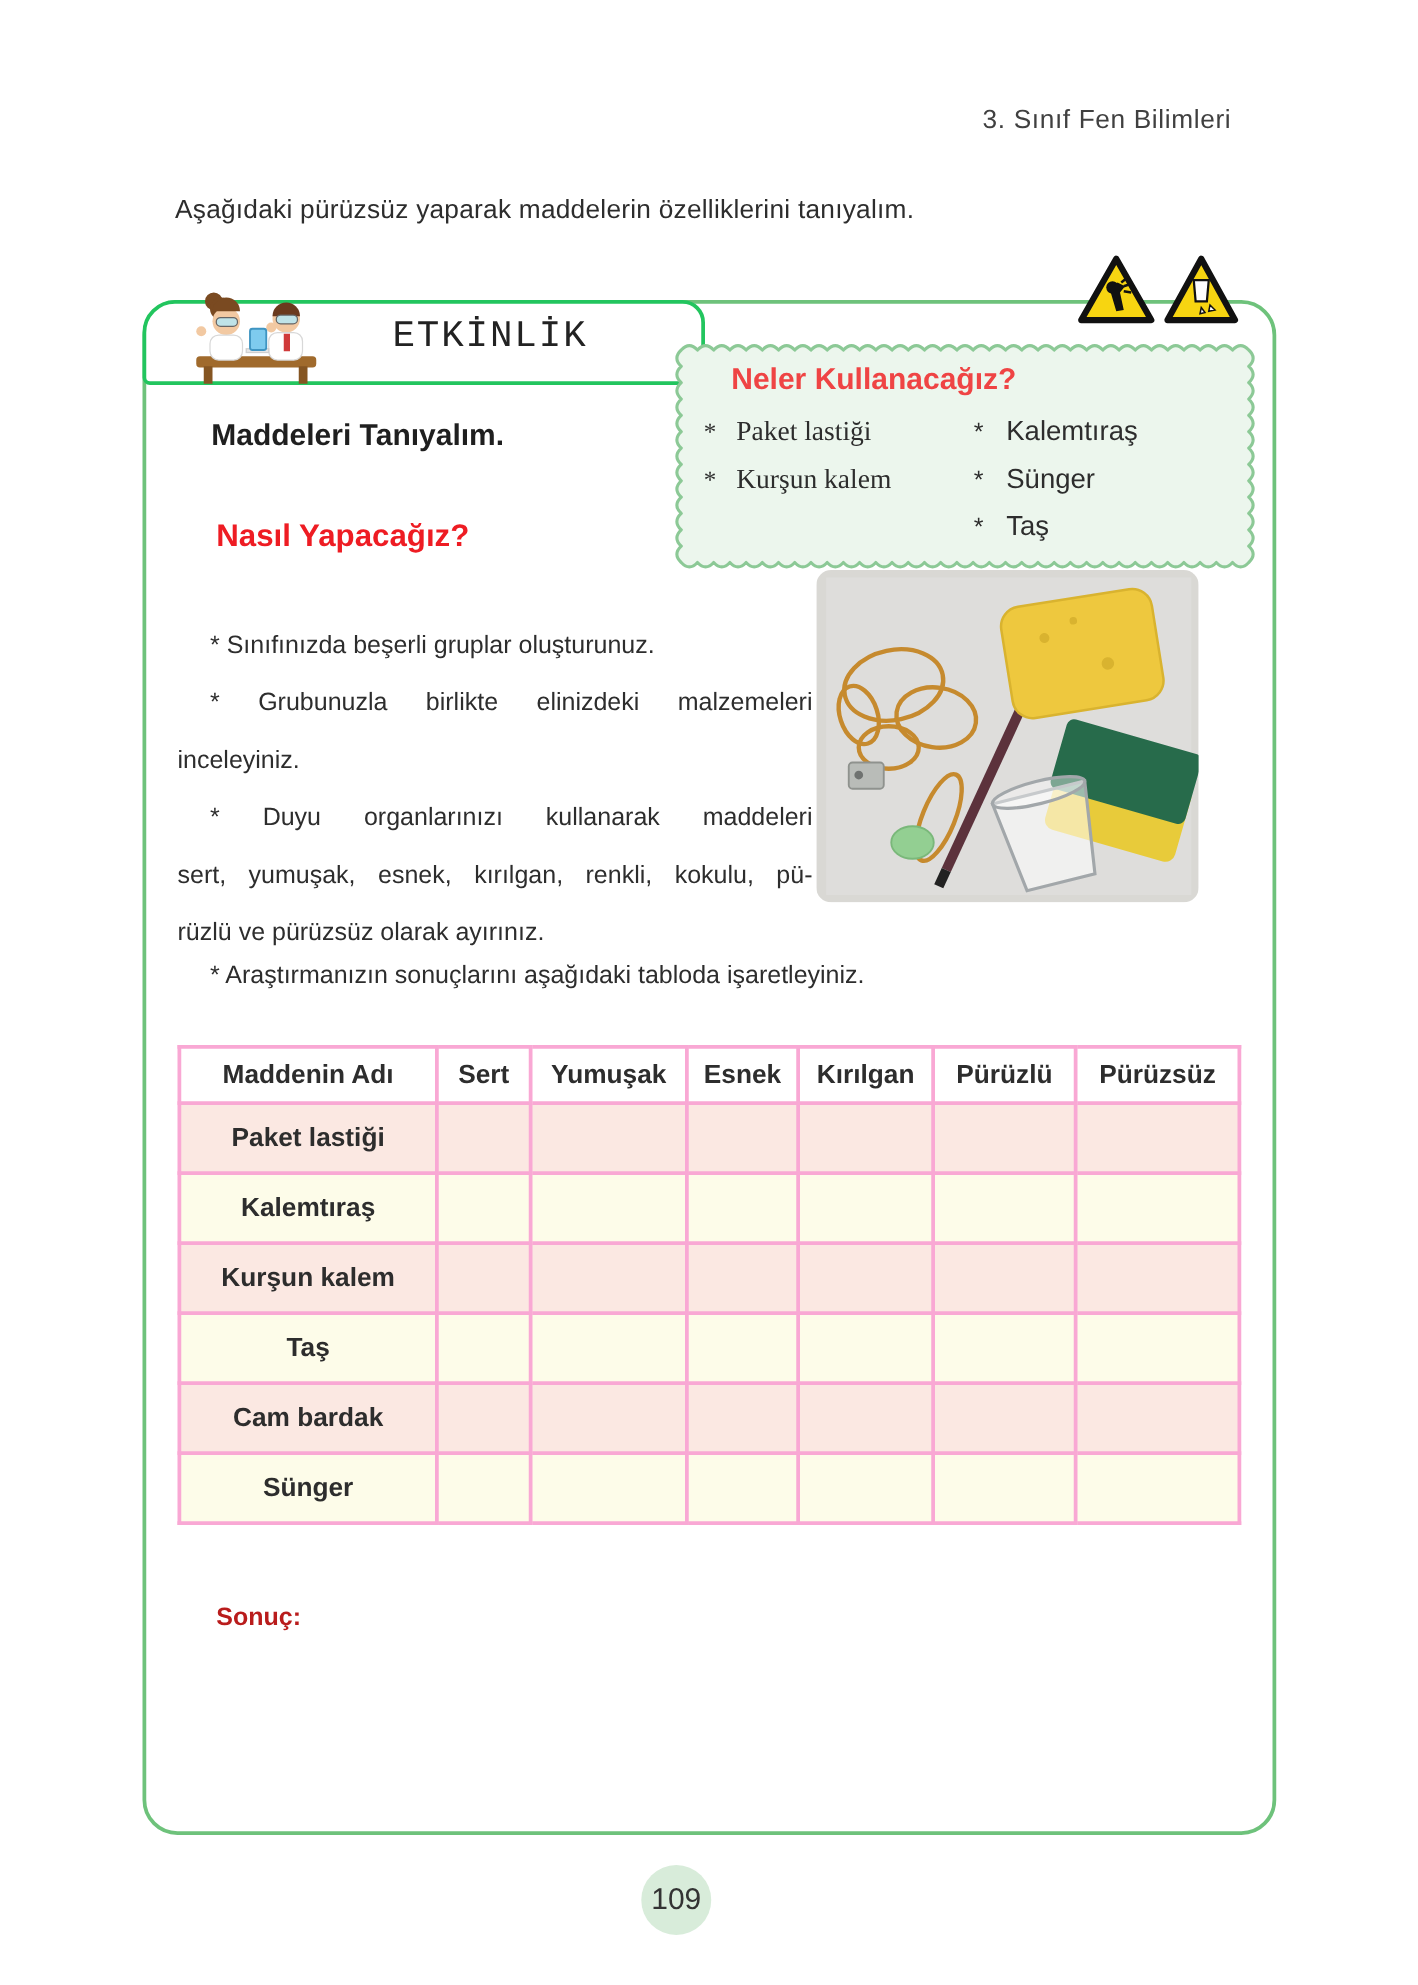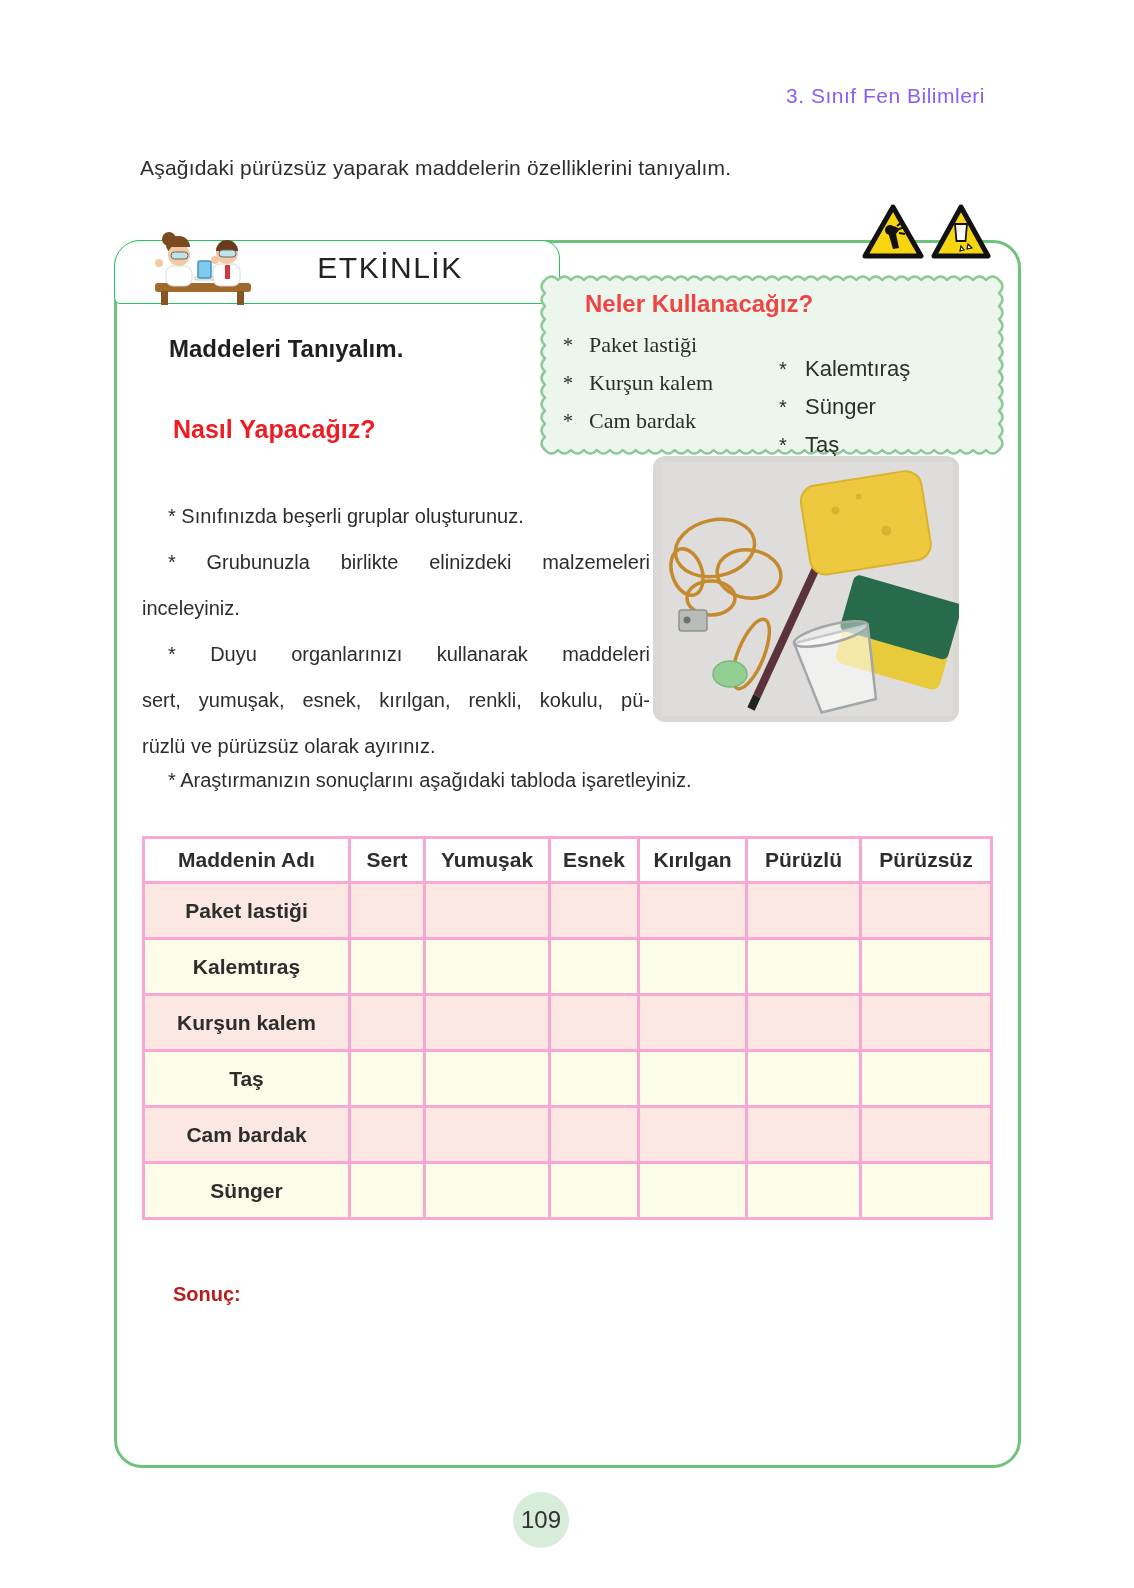--- a/index.html
+++ b/index.html
@@ -4,47 +4,47 @@
 <style>
   html,body{margin:0;padding:0;}
   body{
     width:1134px;height:1588px;position:relative;background:#ffffff;
     font-family:"Liberation Sans","DejaVu Sans",sans-serif;color:#2d2d2d;
     overflow:hidden;
   }
   .abs{position:absolute;}
 
   
-  .header-title{top:84px;right:149px;font-size:21px;color:#8b5cf6;letter-spacing:.5px;}
+  .header-title{top:84px;right:149px;font-size:21px;color:#404040;letter-spacing:.5px;}
   .intro-line{top:156px;left:140px;font-size:21px;letter-spacing:.2px;}
 
   
   .activity-box{
     left:114px;top:240px;width:901px;height:1222px;
     border:3px solid #6ec27b;border-radius:28px;background:#fff;
   }
   .activity-tab{
     left:-3px;top:-3px;width:444px;height:62px;background:#fff;
-    border:1px solid #22c55e;border-radius:26px 18px 18px 6px;
+    border:3px solid #22c55e;border-radius:26px 18px 18px 6px;font-family:Liberation Mono, monospace;
   }
   .tab-label{left:150px;top:10px;width:250px;text-align:center;
     font-size:30px;font-weight:500;letter-spacing:1.5px;color:#222;}
   .kids-illustration{left:26px;top:-14px;width:122px;height:80px;}
 
   .warning-icons{left:744px;top:-41px;display:flex;gap:6px;}
 
   
   .materials-box{left:424px;top:33px;width:462px;height:178px;}
   .materials-box svg.border-svg{position:absolute;left:0;top:0;overflow:visible;}
   .materials-title{left:44px;top:14px;font-size:24px;font-weight:700;color:#ef4444;}
   .materials-col{top:50px;font-size:22px;}
   .materials-col .mat-item{height:38px;line-height:38px;white-space:nowrap;}
   .materials-col .bullet{display:inline-block;width:26px;font-size:20px;}
   .col1{left:22px;width:210px;font-family:Liberation Serif, serif;}
-  .col2{left:238px;width:210px;margin-top:24px;}
+  .col2{left:238px;width:210px;}
 
   .activity-subtitle{left:52px;top:92px;font-size:24px;font-weight:700;color:#1f1f1f;}
   .how-title{left:56px;top:172px;font-size:25px;font-weight:700;color:#ee1c23;}
 
   
   .materials-photo{left:536px;top:213px;width:306px;height:266px;border-radius:12px;overflow:hidden;}
 
   
   .steps{left:25px;top:250px;width:508px;font-size:20px;}
   .steps .ln,.result-qs .ln{height:46px;line-height:46px;white-space:nowrap;}
@@ -123,21 +123,20 @@
   </div>
 
   <div class="abs materials-box">
     <svg class="border-svg" width="462" height="178" viewBox="0 0 462 178">
       <path id="wavy-path" fill="#ecf6ed" stroke="#8cc996" stroke-width="2.5" stroke-linejoin="round" d="M4 4q6.485714285714286 -7 12.971428571428572 0q6.485714285714286 -7 12.971428571428572 0q6.485714285714286 -7 12.971428571428572 0q6.485714285714286 -7 12.971428571428572 0q6.485714285714286 -7 12.971428571428572 0q6.485714285714286 -7 12.971428571428572 0q6.485714285714286 -7 12.971428571428572 0q6.485714285714286 -7 12.971428571428572 0q6.485714285714286 -7 12.971428571428572 0q6.485714285714286 -7 12.971428571428572 0q6.485714285714286 -7 12.971428571428572 0q6.485714285714286 -7 12.971428571428572 0q6.485714285714286 -7 12.971428571428572 0q6.485714285714286 -7 12.971428571428572 0q6.485714285714286 -7 12.971428571428572 0q6.485714285714286 -7 12.971428571428572 0q6.485714285714286 -7 12.971428571428572 0q6.485714285714286 -7 12.971428571428572 0q6.485714285714286 -7 12.971428571428572 0q6.485714285714286 -7 12.971428571428572 0q6.485714285714286 -7 12.971428571428572 0q6.485714285714286 -7 12.971428571428572 0q6.485714285714286 -7 12.971428571428572 0q6.485714285714286 -7 12.971428571428572 0q6.485714285714286 -7 12.971428571428572 0q6.485714285714286 -7 12.971428571428572 0q6.485714285714286 -7 12.971428571428572 0q6.485714285714286 -7 12.971428571428572 0q6.485714285714286 -7 12.971428571428572 0q6.485714285714286 -7 12.971428571428572 0q6.485714285714286 -7 12.971428571428572 0q6.485714285714286 -7 12.971428571428572 0q6.485714285714286 -7 12.971428571428572 0q6.485714285714286 -7 12.971428571428572 0q6.485714285714286 -7 12.971428571428572 0q7 6.538461538461538 0 13.076923076923077q7 6.538461538461538 0 13.076923076923077q7 6.538461538461538 0 13.076923076923077q7 6.538461538461538 0 13.076923076923077q7 6.538461538461538 0 13.076923076923077q7 6.538461538461538 0 13.076923076923077q7 6.538461538461538 0 13.076923076923077q7 6.538461538461538 0 13.076923076923077q7 6.538461538461538 0 13.076923076923077q7 6.538461538461538 0 13.076923076923077q7 6.538461538461538 0 13.076923076923077q7 6.538461538461538 0 13.076923076923077q7 6.538461538461538 0 13.076923076923077q-6.485714285714286 7 -12.971428571428572 0q-6.485714285714286 7 -12.971428571428572 0q-6.485714285714286 7 -12.971428571428572 0q-6.485714285714286 7 -12.971428571428572 0q-6.485714285714286 7 -12.971428571428572 0q-6.485714285714286 7 -12.971428571428572 0q-6.485714285714286 7 -12.971428571428572 0q-6.485714285714286 7 -12.971428571428572 0q-6.485714285714286 7 -12.971428571428572 0q-6.485714285714286 7 -12.971428571428572 0q-6.485714285714286 7 -12.971428571428572 0q-6.485714285714286 7 -12.971428571428572 0q-6.485714285714286 7 -12.971428571428572 0q-6.485714285714286 7 -12.971428571428572 0q-6.485714285714286 7 -12.971428571428572 0q-6.485714285714286 7 -12.971428571428572 0q-6.485714285714286 7 -12.971428571428572 0q-6.485714285714286 7 -12.971428571428572 0q-6.485714285714286 7 -12.971428571428572 0q-6.485714285714286 7 -12.971428571428572 0q-6.485714285714286 7 -12.971428571428572 0q-6.485714285714286 7 -12.971428571428572 0q-6.485714285714286 7 -12.971428571428572 0q-6.485714285714286 7 -12.971428571428572 0q-6.485714285714286 7 -12.971428571428572 0q-6.485714285714286 7 -12.971428571428572 0q-6.485714285714286 7 -12.971428571428572 0q-6.485714285714286 7 -12.971428571428572 0q-6.485714285714286 7 -12.971428571428572 0q-6.485714285714286 7 -12.971428571428572 0q-6.485714285714286 7 -12.971428571428572 0q-6.485714285714286 7 -12.971428571428572 0q-6.485714285714286 7 -12.971428571428572 0q-6.485714285714286 7 -12.971428571428572 0q-6.485714285714286 7 -12.971428571428572 0q-7 -6.538461538461538 0 -13.076923076923077q-7 -6.538461538461538 0 -13.076923076923077q-7 -6.538461538461538 0 -13.076923076923077q-7 -6.538461538461538 0 -13.076923076923077q-7 -6.538461538461538 0 -13.076923076923077q-7 -6.538461538461538 0 -13.076923076923077q-7 -6.538461538461538 0 -13.076923076923077q-7 -6.538461538461538 0 -13.076923076923077q-7 -6.538461538461538 0 -13.076923076923077q-7 -6.538461538461538 0 -13.076923076923077q-7 -6.538461538461538 0 -13.076923076923077q-7 -6.538461538461538 0 -13.076923076923077q-7 -6.538461538461538 0 -13.076923076923077Z"></path>
     </svg>
     <div class="abs materials-title">Neler Kullanacağız?</div>
     <div class="abs materials-col col1">
       <div class="mat-item"><span class="bullet">*</span><span>Paket lastiği</span></div>
       <div class="mat-item"><span class="bullet">*</span><span>Kurşun kalem</span></div>
-      <div class="mat-item"><span class="bullet">*</span><span>Cam bardak</span></div>
     </div>
     <div class="abs materials-col col2">
       <div class="mat-item"><span class="bullet">*</span><span>Kalemtıraş</span></div>
       <div class="mat-item"><span class="bullet">*</span><span>Sünger</span></div>
       <div class="mat-item"><span class="bullet">*</span><span>Taş</span></div>
     </div>
   </div>
 
   <div class="abs activity-subtitle">Maddeleri Tanıyalım.</div>
   <div class="abs how-title">Nasıl Yapacağız?</div>

